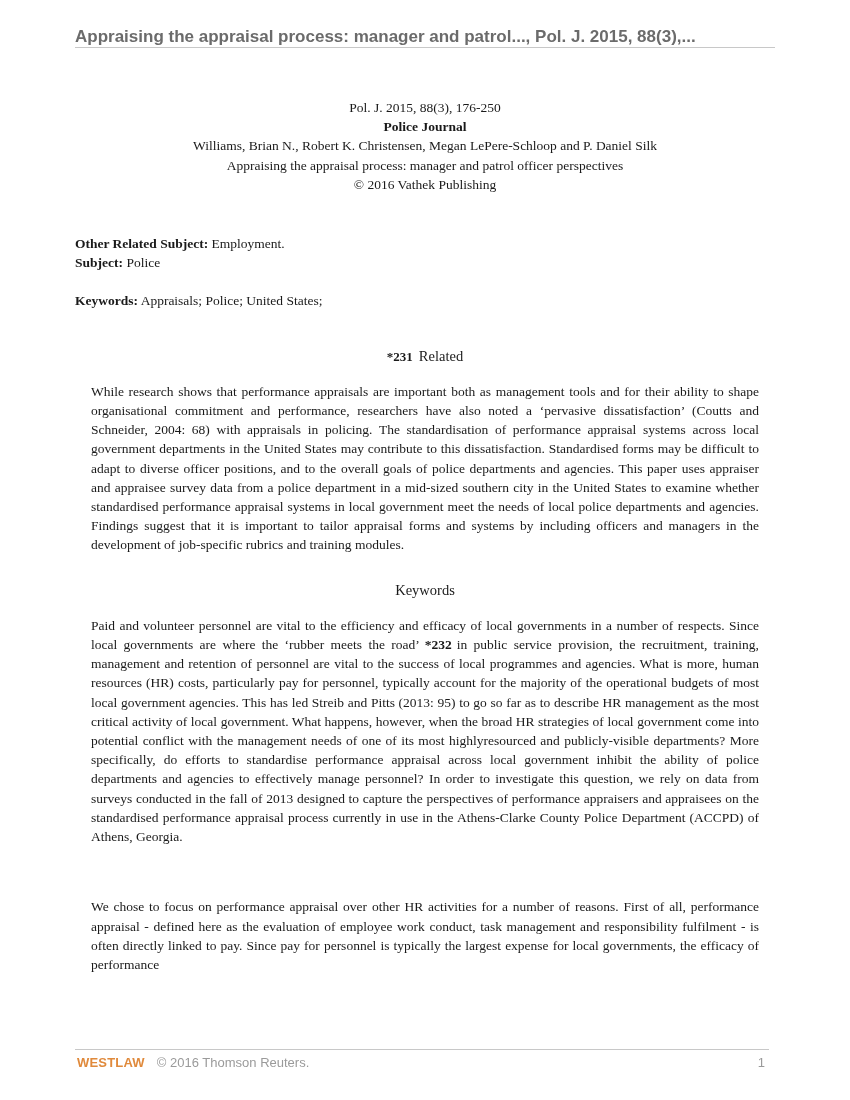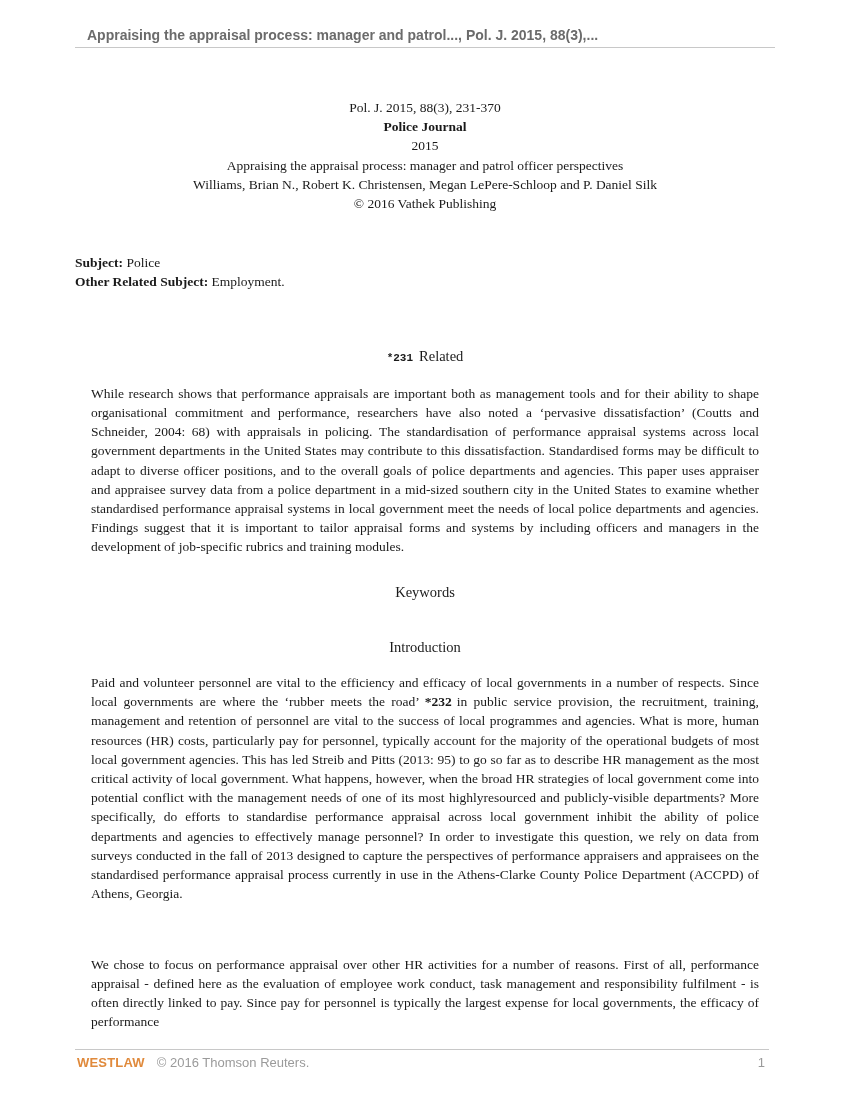--- a/index.html
+++ b/index.html
@@ -1,40 +1,40 @@
 <!DOCTYPE html>
 <html><head>
 <meta charset="utf-8">
 <style>
   html, body { margin: 0; padding: 0; background: #ffffff; }
   body { width: 850px; height: 1100px; position: relative; overflow: hidden; }
   .page-header {
     position: absolute; left: 75px; top: 27px; width: 700px;
     font-family: "Liberation Sans", sans-serif; font-weight: bold;
-    font-size: 14px; color: #6b6b6b; letter-spacing: 0; margin-left: 12px;
+    font-size: 17px; color: #6b6b6b; letter-spacing: 0;
   }
   .header-rule {
     position: absolute; left: 75px; top: 47px; width: 700px; height: 1px; background: #c8c8c8;
   }
   .content {
     position: absolute; left: 75px; top: 98px; width: 700px;
     font-family: "Liberation Serif", serif; font-size: 13.5px; color: #1a1a1a; line-height: 19.2px;
   }
   .center { text-align: center; }
   .citation { margin: 0; }
   .journal { margin-top: 16px; font-weight: bold; }
   .line { margin: 0; }
   .meta { margin-top: 40px; }
   .meta-block { margin: 0; }
   .gap { height: 19px; }
   .bold { font-weight: bold; }
   .section-head {
     text-align: center; font-size: 14.5px; margin-top: 26px; margin-bottom: 14px;
   }
-  .star-page { font-weight: bold; font-family: Liberation Mono, monospace; font-size: 11px; margin-right: 6px; }
+  .star-page { font-weight: bold; font-family: Liberation Serif, serif; font-size: 13px; margin-right: 6px; }
   .para { text-align: justify; margin: 16px; }
   .para-gap { height: 19px; }
   .star-inline { font-weight: bold; margin: 0 5px; }
   .footer-rule {
     position: absolute; left: 75px; top: 1049px; width: 694px; height: 1px; background: #c8c8c8;
   }
   .footer {
     position: absolute; left: 77px; top: 1055px; width: 688px;
     font-family: "Liberation Sans", sans-serif; font-size: 13px; color: #9a9a9a;
   }
@@ -42,40 +42,39 @@
   .page-num { position: absolute; right: 0; top: 0; }
 </style>
 </head>
 <body>
 
 <div class="page-header">Appraising the appraisal process: manager and patrol..., Pol. J. 2015, 88(3),...</div>
 <div class="header-rule"></div>
 
 <div class="content">
   <div class="center">
-    <p class="citation">Pol. J. 2015, 88(3), 231-370</p>
+    <p class="citation">Pol. J. 2015, 88(3), 176-250</p>
     <p class="line journal">Police Journal</p>
-    <p class="line">2015</p>
+    <p class="line">Williams, Brian N., Robert K. Christensen, Megan LePere-Schloop and P. Daniel Silk</p>
     <p class="line">Appraising the appraisal process: manager and patrol officer perspectives</p>
-    <p class="line">Williams, Brian N., Robert K. Christensen, Megan LePere-Schloop and P. Daniel Silk</p>
     <p class="line">© 2016 Vathek Publishing</p>
   </div>
 
   <div class="meta">
+    <p class="meta-block"><span class="bold">Other Related Subject:</span><span> Employment.</span></p>
     <p class="meta-block"><span class="bold">Subject:</span><span> Police</span></p>
-    <p class="meta-block"><span class="bold">Other Related Subject:</span><span> Employment.</span></p>
     <div class="gap"></div>
+    <p class="meta-block"><span class="bold">Keywords:</span><span> Appraisals; Police; United States;</span></p>
   </div>
 
   <div class="section-head" style="margin-top:36px;"><span class="star-page">*231</span><span>Related</span></div>
   <p class="para">While research shows that performance appraisals are important both as management tools and for their ability to shape organisational commitment and performance, researchers have also noted a ‘pervasive dissatisfaction’ (Coutts and Schneider, 2004: 68) with appraisals in policing. The standardisation of performance appraisal systems across local government departments in the United States may contribute to this dissatisfaction. Standardised forms may be difficult to adapt to diverse officer positions, and to the overall goals of police departments and agencies. This paper uses appraiser and appraisee survey data from a police department in a mid-sized southern city in the United States to examine whether standardised performance appraisal systems in local government meet the needs of local police departments and agencies. Findings suggest that it is important to tailor appraisal forms and systems by including officers and managers in the development of job-specific rubrics and training modules.</p>
 
   <div class="section-head">Keywords</div>
 
-  <div class="section-head" style="margin-top:36px;">Introduction</div>
   <p class="para"><span>Paid and volunteer personnel are vital to the efficiency and efficacy of local governments in a number of respects. Since local governments are where the ‘rubber meets the road’</span><span class="star-inline">*232</span><span>in public service provision, the recruitment, training, management and retention of personnel are vital to the success of local programmes and agencies. What is more, human resources (HR) costs, particularly pay for personnel, typically account for the majority of the operational budgets of most local government agencies. This has led Streib and Pitts (2013: 95) to go so far as to describe HR management as the most critical activity of local government. What happens, however, when the broad HR strategies of local government come into potential conflict with the management needs of one of its most highlyresourced and publicly-visible departments? More specifically, do efforts to standardise performance appraisal across local government inhibit the ability of police departments and agencies to effectively manage personnel? In order to investigate this question, we rely on data from surveys conducted in the fall of 2013 designed to capture the perspectives of performance appraisers and appraisees on the standardised performance appraisal process currently in use in the Athens-Clarke County Police Department (ACCPD) of Athens, Georgia.</span></p>
   <div class="para-gap"></div>
   <p class="para">We chose to focus on performance appraisal over other HR activities for a number of reasons. First of all, performance appraisal - defined here as the evaluation of employee work conduct, task management and responsibility fulfilment - is often directly linked to pay. Since pay for personnel is typically the largest expense for local governments, the efficacy of performance</p>
 </div>
 
 <div class="footer-rule"></div>
 <div class="footer">
   <span class="westlaw">WESTLAW</span><span>© 2016 Thomson Reuters.</span>
   <span class="page-num">1</span>
 </div>

